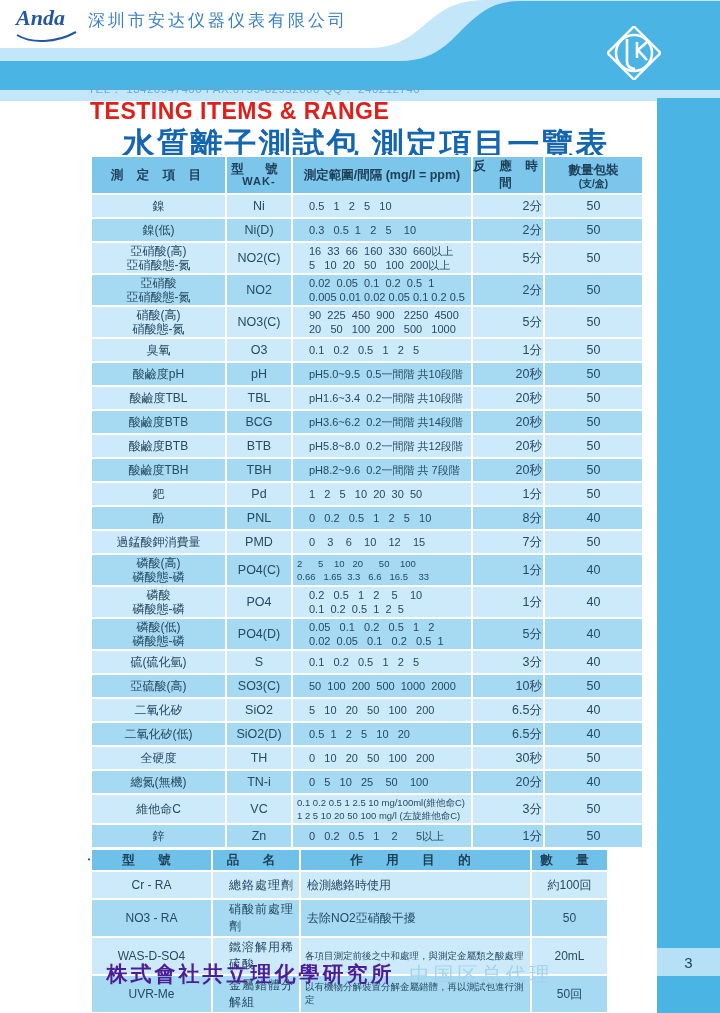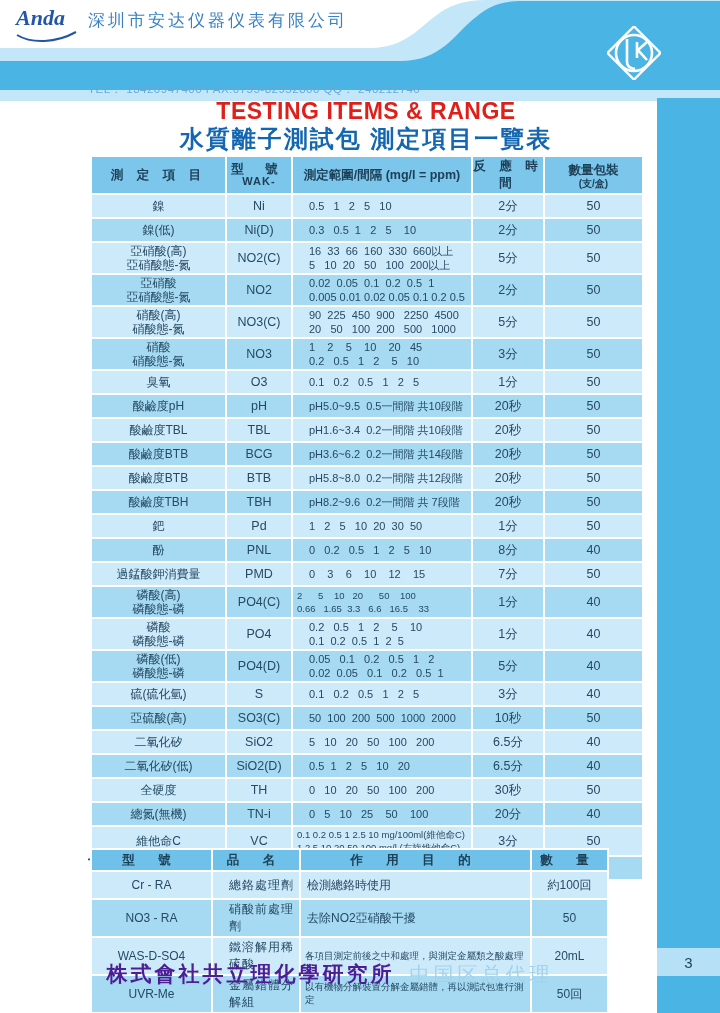--- a/index.html
+++ b/index.html
@@ -14,42 +14,42 @@
 
   
   .anda{position:absolute;left:16px;top:5px;width:70px;height:40px;color:#2456a8;}
   .anda .word{font-family:"Liberation Serif","DejaVu Serif",serif;font-style:italic;font-weight:bold;font-size:22px;}
   .company{position:absolute;left:88px;top:9px;font-family:"Liberation Serif","DejaVu Serif",serif;
     font-size:17px;color:#3b82c4;letter-spacing:3px;}
   .contact{position:absolute;left:88px;top:34px;font-size:11.5px;color:#66a9d8;letter-spacing:0.5px;margin-top:48px;}
   .lklogo{position:absolute;left:607px;top:26px;width:54px;height:54px;}
 
   
-  .title-en{position:absolute;left:90px;top:98px;width:552px;text-align:center;
+  .title-en{position:absolute;left:90px;top:98px;width:552px;
     color:#df1f1a;font-size:23px;font-weight:bold;letter-spacing:0.5px;}
   .title-zh{position:absolute;left:90px;top:123px;width:552px;text-align:center;
-    color:#1566b0;font-size:24px;font-weight:bold;letter-spacing:2px;}
+    color:#1566b0;font-size:32px;font-weight:bold;letter-spacing:2px;}
 
   
   table{border-collapse:collapse;table-layout:fixed;}
   td,th{border:2px solid #ffffff;overflow:hidden;}
   .maintable{position:absolute;left:90px;top:155px;width:552px;}
   .maintable th{background:#7cc5eb;color:#1d4057;font-size:12.5px;font-weight:bold;height:30px;padding:1px 0;}
   .maintable .sp{letter-spacing:5px;}
   .maintable th .l1{letter-spacing:9px;line-height:13px;}
   .maintable th .l2{font-size:11px;letter-spacing:1px;line-height:11px;font-weight:bold;}
   .maintable th .l2s{font-size:10px;letter-spacing:0;line-height:10px;font-weight:bold;}
   tr.light td{background:#cdeafa;}
   tr.dark td{background:#a6d9f2;}
   .maintable td{color:#254a63;height:20px;}
   .c-item{text-align:center;font-size:12px;line-height:14px;white-space:pre-wrap;}
   .c-model{text-align:center;font-size:12.5px;margin-top:36px;}
   .c-range{text-align:left;font-size:11px;line-height:14px;padding-left:16px;white-space:pre-wrap;}
   .c-range.tiny{font-size:9.5px;line-height:13px;padding-left:4px;}
-  .c-time{text-align:center;font-size:12.5px;}
+  .c-time{text-align:right;font-size:12.5px;}
   .c-qty{text-align:center;font-size:12.5px;}
   .col-item{width:135px;}.col-model{width:66px;}.col-range{width:180px;}.col-time{width:72px;}.col-qty{width:99px;}
 
   
   .pre-heading{position:absolute;left:88px;top:852px;font-size:19px;font-weight:bold;
     color:#1658a3;letter-spacing:2px;}
   .pretable{position:absolute;left:90px;top:848px;width:517px;}
   .pretable th{background:#6fc1e9;color:#1d4057;font-size:12.5px;font-weight:bold;height:18px;letter-spacing:10px;padding:1px 0;}
   .pretable td{color:#254a63;height:24px;}
   .p-model{text-align:center;font-size:12px;}
@@ -154,29 +154,20 @@
         </tr>
         <tr class="light">
           <td class="c-item">硝酸(高)
 硝酸態-氮</td>
           <td class="c-model">NO3(C)</td>
           <td class="c-range">90  225  450  900   2250  4500
 20   50   100  200   500   1000</td>
           <td class="c-time">5分</td>
           <td class="c-qty">50</td>
         </tr>
-        <tr class="dark">
-          <td class="c-item">硝酸
-硝酸態-氮</td>
-          <td class="c-model">NO3</td>
-          <td class="c-range">1    2    5    10    20   45
-0.2   0.5   1   2    5   10</td>
-          <td class="c-time">3分</td>
-          <td class="c-qty">50</td>
-        </tr>
         <tr class="light">
           <td class="c-item">臭氧</td>
           <td class="c-model">O3</td>
           <td class="c-range">0.1   0.2   0.5   1   2   5</td>
           <td class="c-time">1分</td>
           <td class="c-qty">50</td>
         </tr>
         <tr class="dark">
           <td class="c-item">酸鹼度pH</td>
           <td class="c-model">pH</td>

